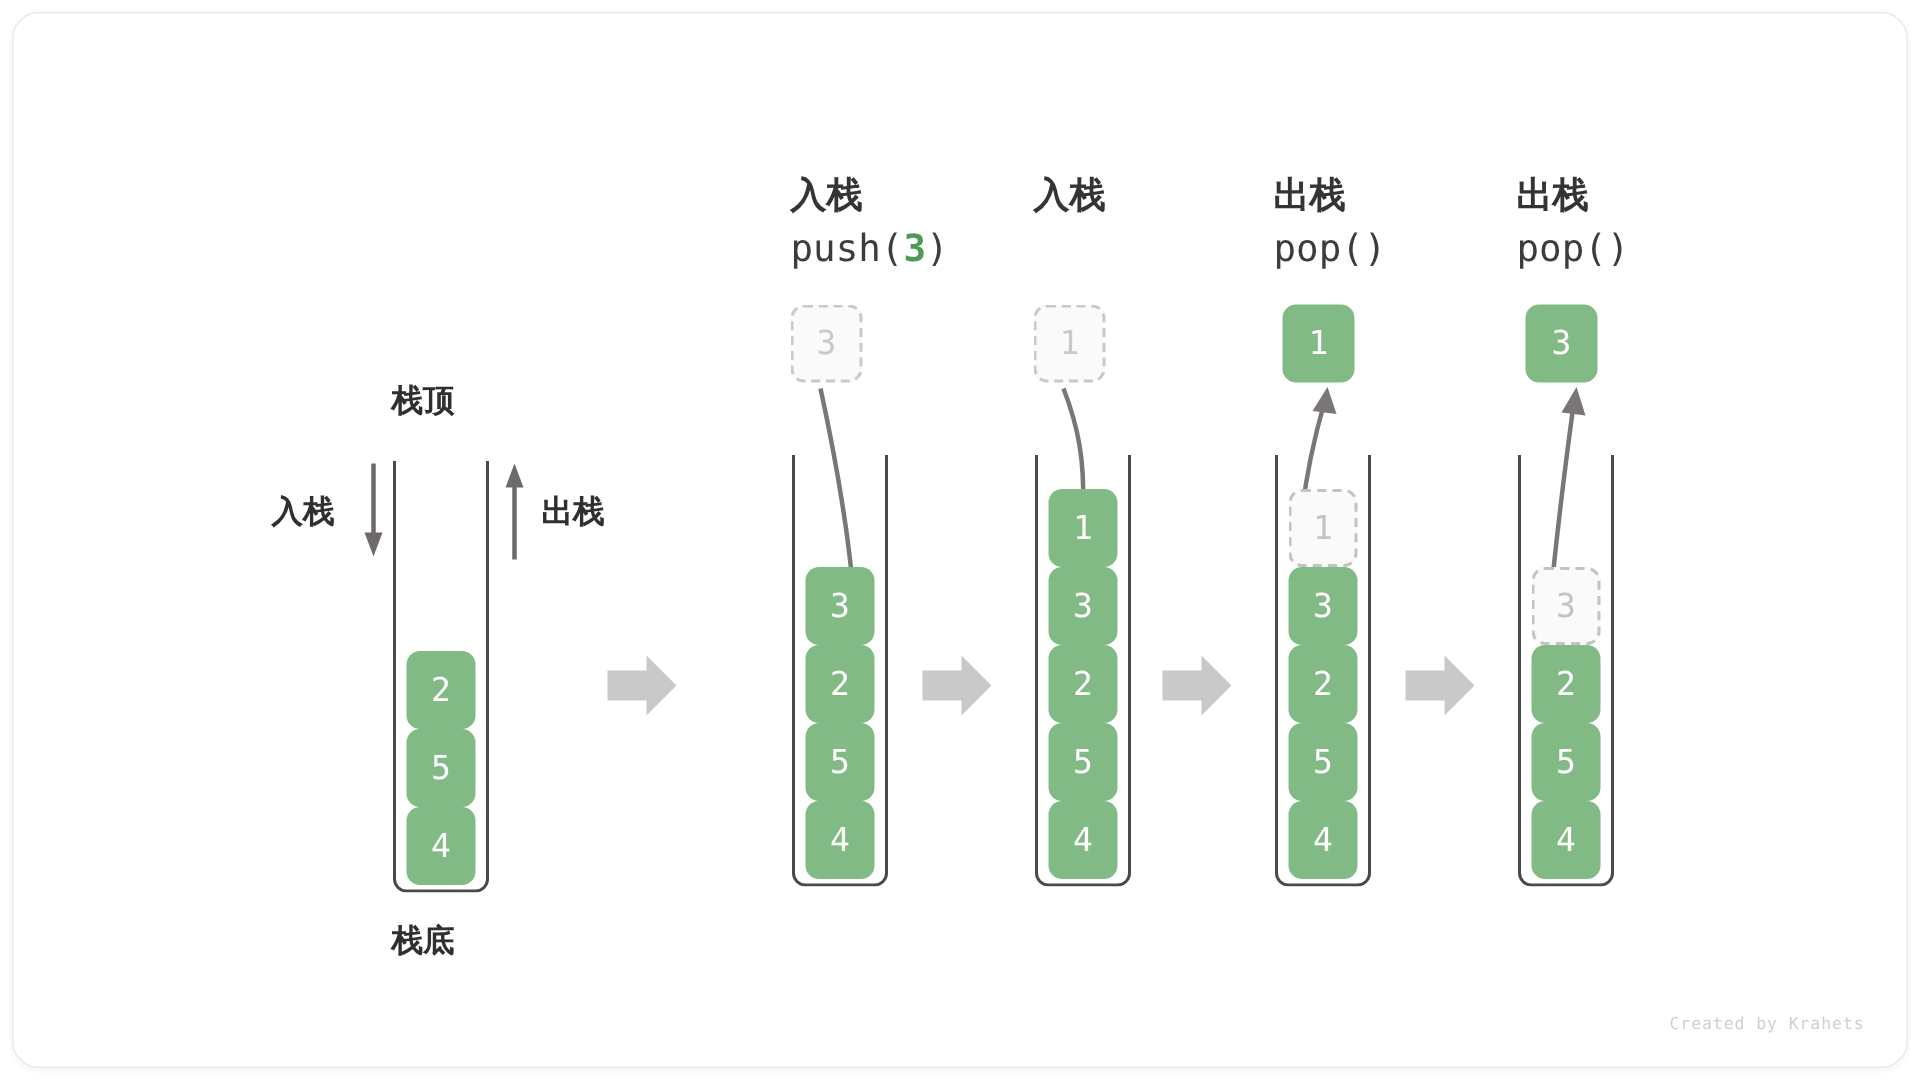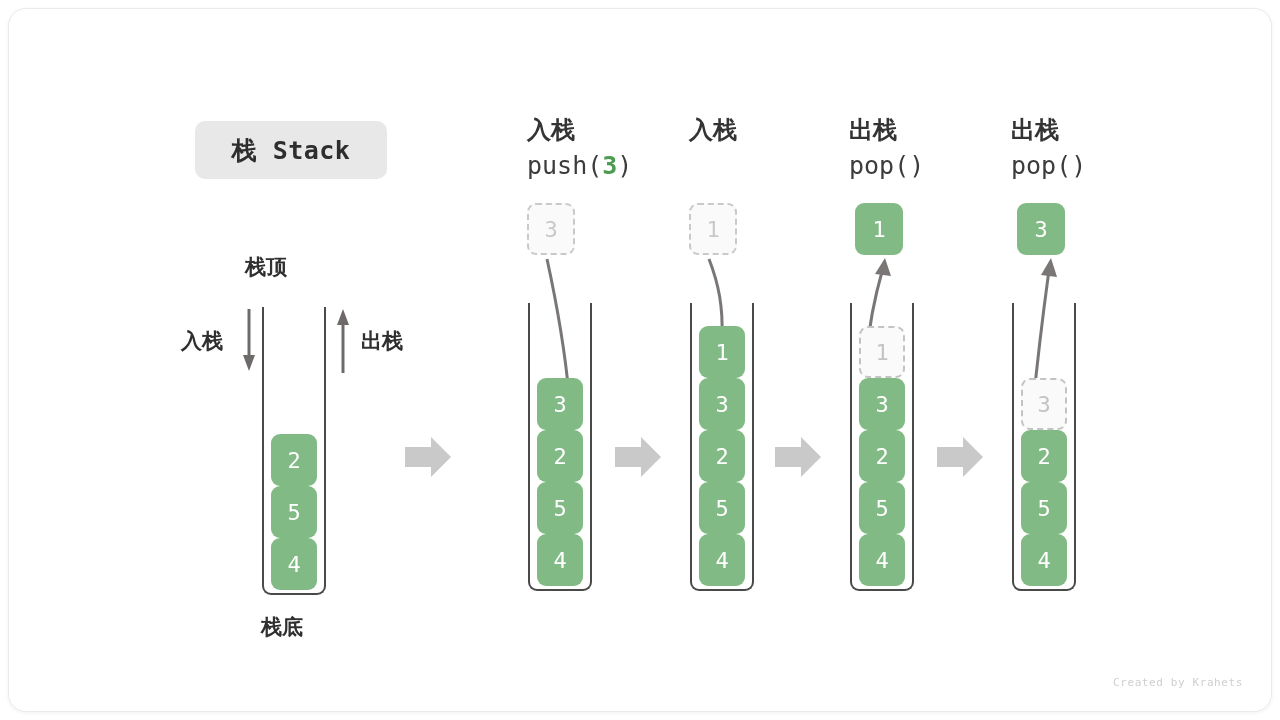--- a/index.html
+++ b/index.html
@@ -150,27 +150,24 @@
     letter-spacing: 0.6px;
   }
 
   svg { overflow: visible; }
 </style>
 </head>
 <body>
 
 <div id="card">
 
-  <div id="title-badge" class="abs">
-    <span>栈 Stack</span>
-  </div>
 
   <div class="abs" style="left:160px; top:236px; width:260px; height:420px;">
 
-    <div class="abs zh-label" style="left:76px; top:8px;">栈顶</div>
+    <div class="abs zh-label" style="left:92px; top:8px;">栈顶</div>
 
     <div class="abs zh-label" style="left:12px; top:82px;">入栈</div>
     <svg class="abs" width="24" height="70" style="left:68px; top:62px;">
       <line x1="12" y1="2" x2="12" y2="52" stroke="#6e6a6a" stroke-width="3"></line>
       <polygon points="12,64 6,48 18,48" fill="#6e6a6a"></polygon>
     </svg>
 
     <svg class="abs" width="24" height="70" style="left:162px; top:62px;">
       <line x1="12" y1="16" x2="12" y2="66" stroke="#6e6a6a" stroke-width="3"></line>
       <polygon points="12,2 6,18 18,18" fill="#6e6a6a"></polygon>

